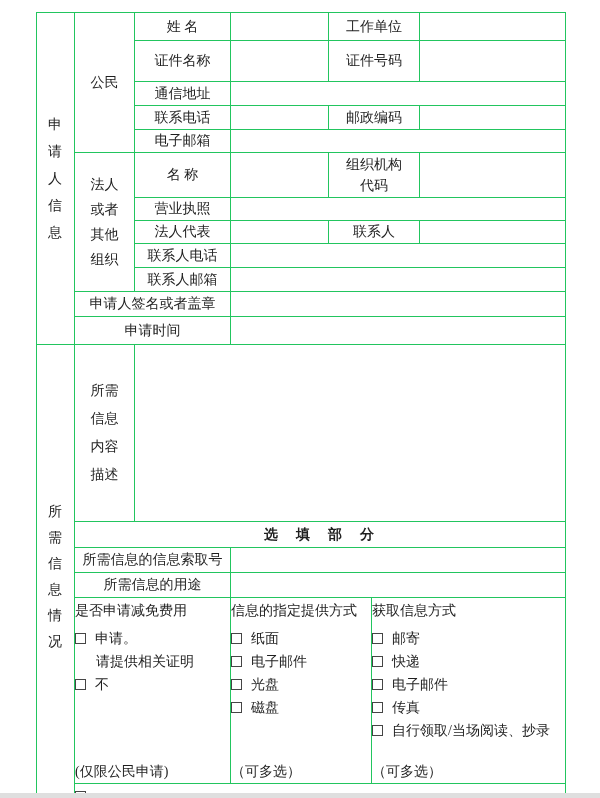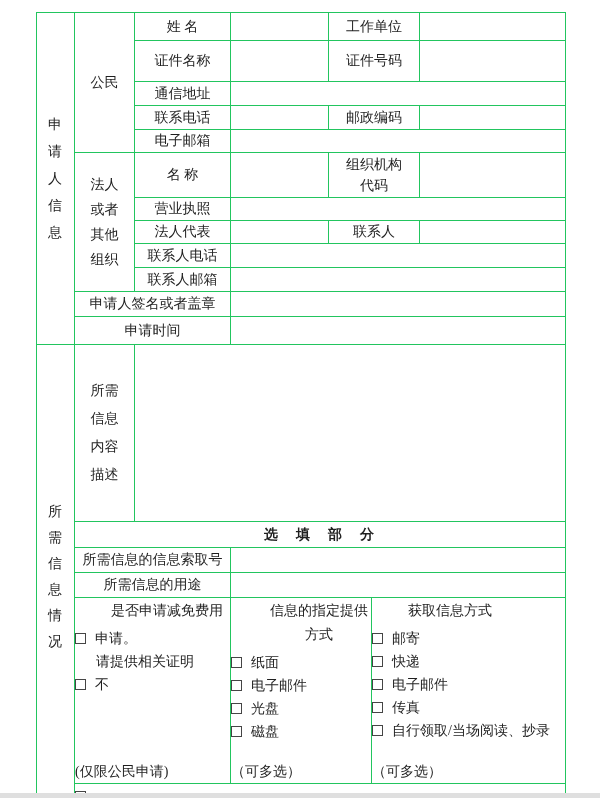--- a/index.html
+++ b/index.html
@@ -34,21 +34,21 @@
   .choice-cell{
     vertical-align:top;text-align:left;
     padding:7px 4px 12px 10px;
   }
   .choice-col{display:flex;flex-direction:column;height:100%;box-sizing:border-box;}
   .choice-line{
     display:flex;align-items:center;gap:9px;
     line-height:23px;min-height:23px;
     font-size:14px;
   }
-  .choice-head{line-height:24px;min-height:24px;margin-bottom:4px;margin-left:36px;}
+  .choice-head{line-height:24px;min-height:24px;margin-bottom:4px;}
   .indent{padding-left:21px;}
   .cbx{
     display:inline-block;width:11px;height:11px;
     border:1px solid #454545;background:#fff;flex:0 0 auto;
     box-sizing:border-box;
   }
   .footer-line{margin-top:auto;}
   .tall-choice{height:184px;}
   .bottom-note{
     text-align:left;padding-left:13px;

